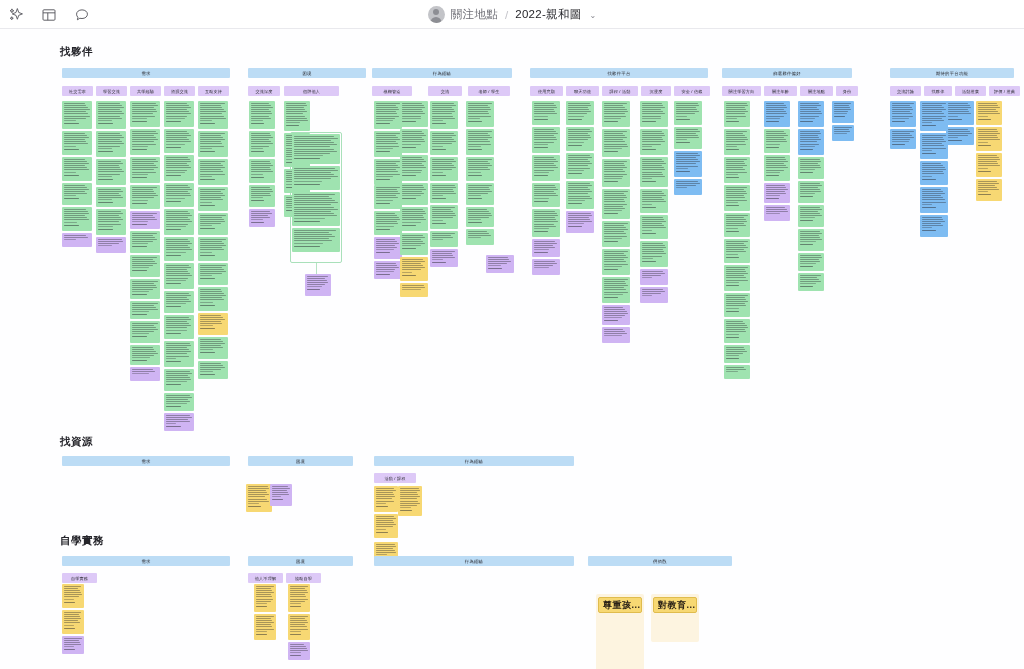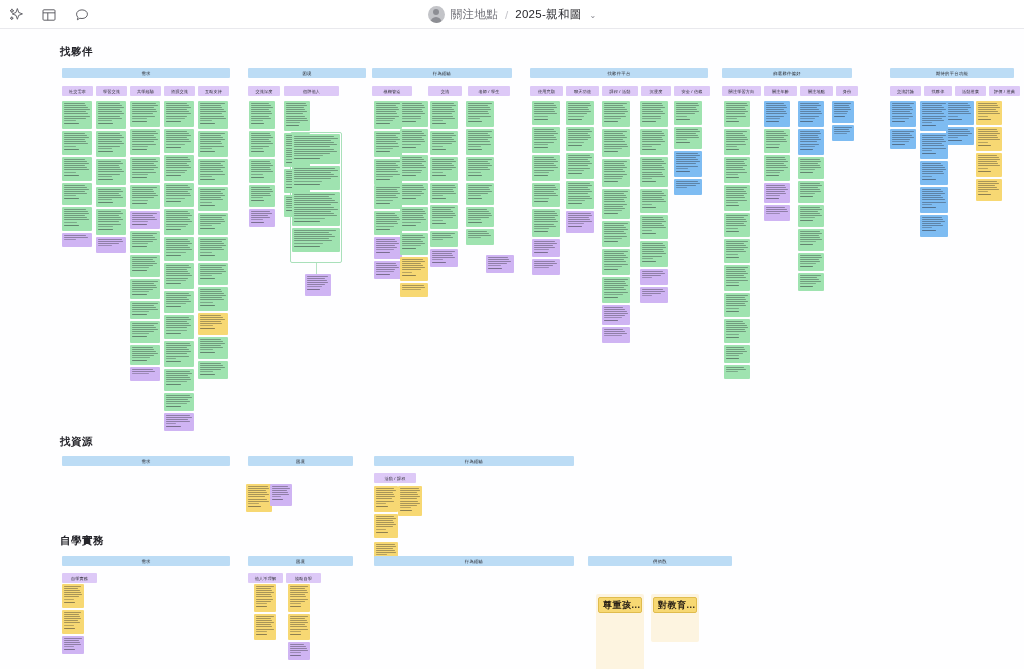--- a/index.html
+++ b/index.html
@@ -148,21 +148,21 @@
       <svg width="16" height="16" viewBox="0 0 20 20" fill="none" stroke="#5a5a60" stroke-width="1.2" stroke-linejoin="round">
         <path d="M10 3.6 C14 3.6 16.8 6 16.8 9 C16.8 12 14 14.4 10 14.4 C9 14.4 8.1 14.3 7.3 14.1 L4.2 16 L4.9 12.9 C3.8 11.9 3.2 10.5 3.2 9 C3.2 6 6 3.6 10 3.6 Z"></path>
       </svg>
     </div>
   </div>
 
   <div class="tb-center">
     <div class="avatar"></div>
     <span class="crumb-parent">關注地點</span>
     <span class="crumb-sep">/</span>
-    <span class="crumb-current">2025-親和圖</span>
+    <span class="crumb-current">2022-親和圖</span>
     <span class="crumb-chevron">⌄</span>
   </div>
 </div>
 
 <div id="canvas">
 
   <div class="section-title" style="left:60px; top:16px;">找夥伴</div>
 
   <div class="group-header" style="left:62px; top:39px; width:168px;">需求</div>
   <div class="group-header" style="left:248px; top:39px; width:118px;">困境</div>

